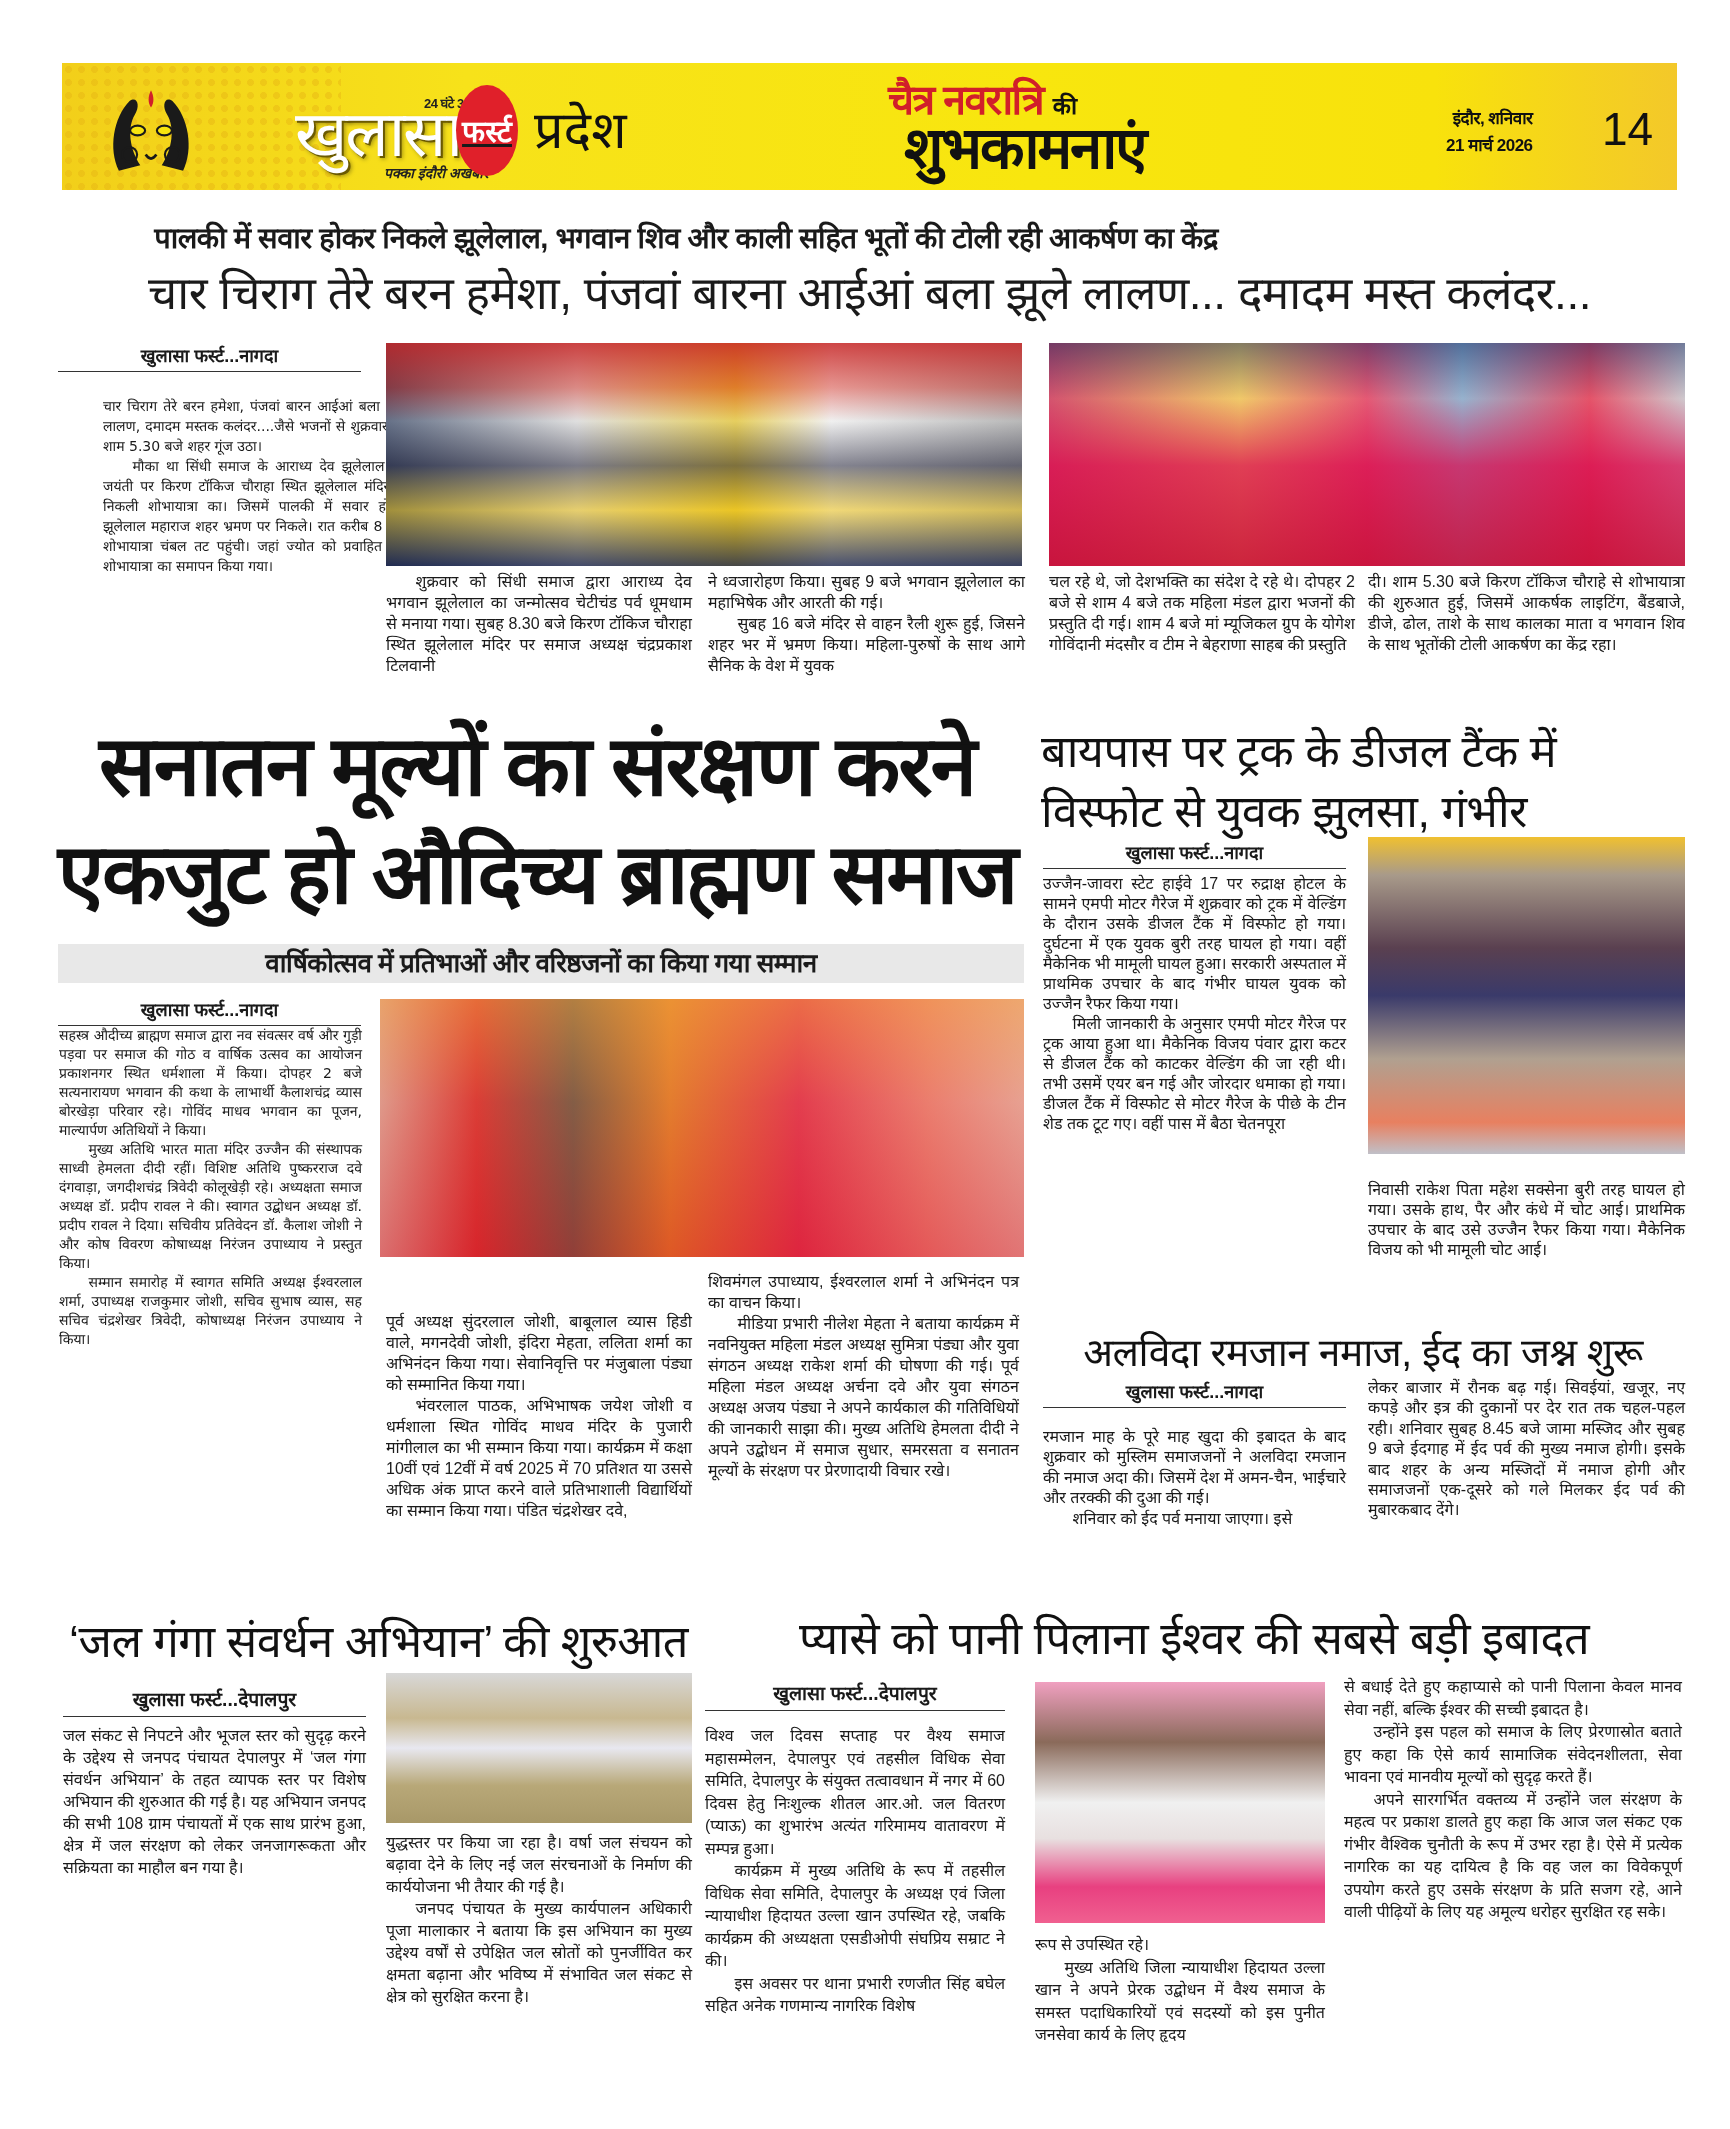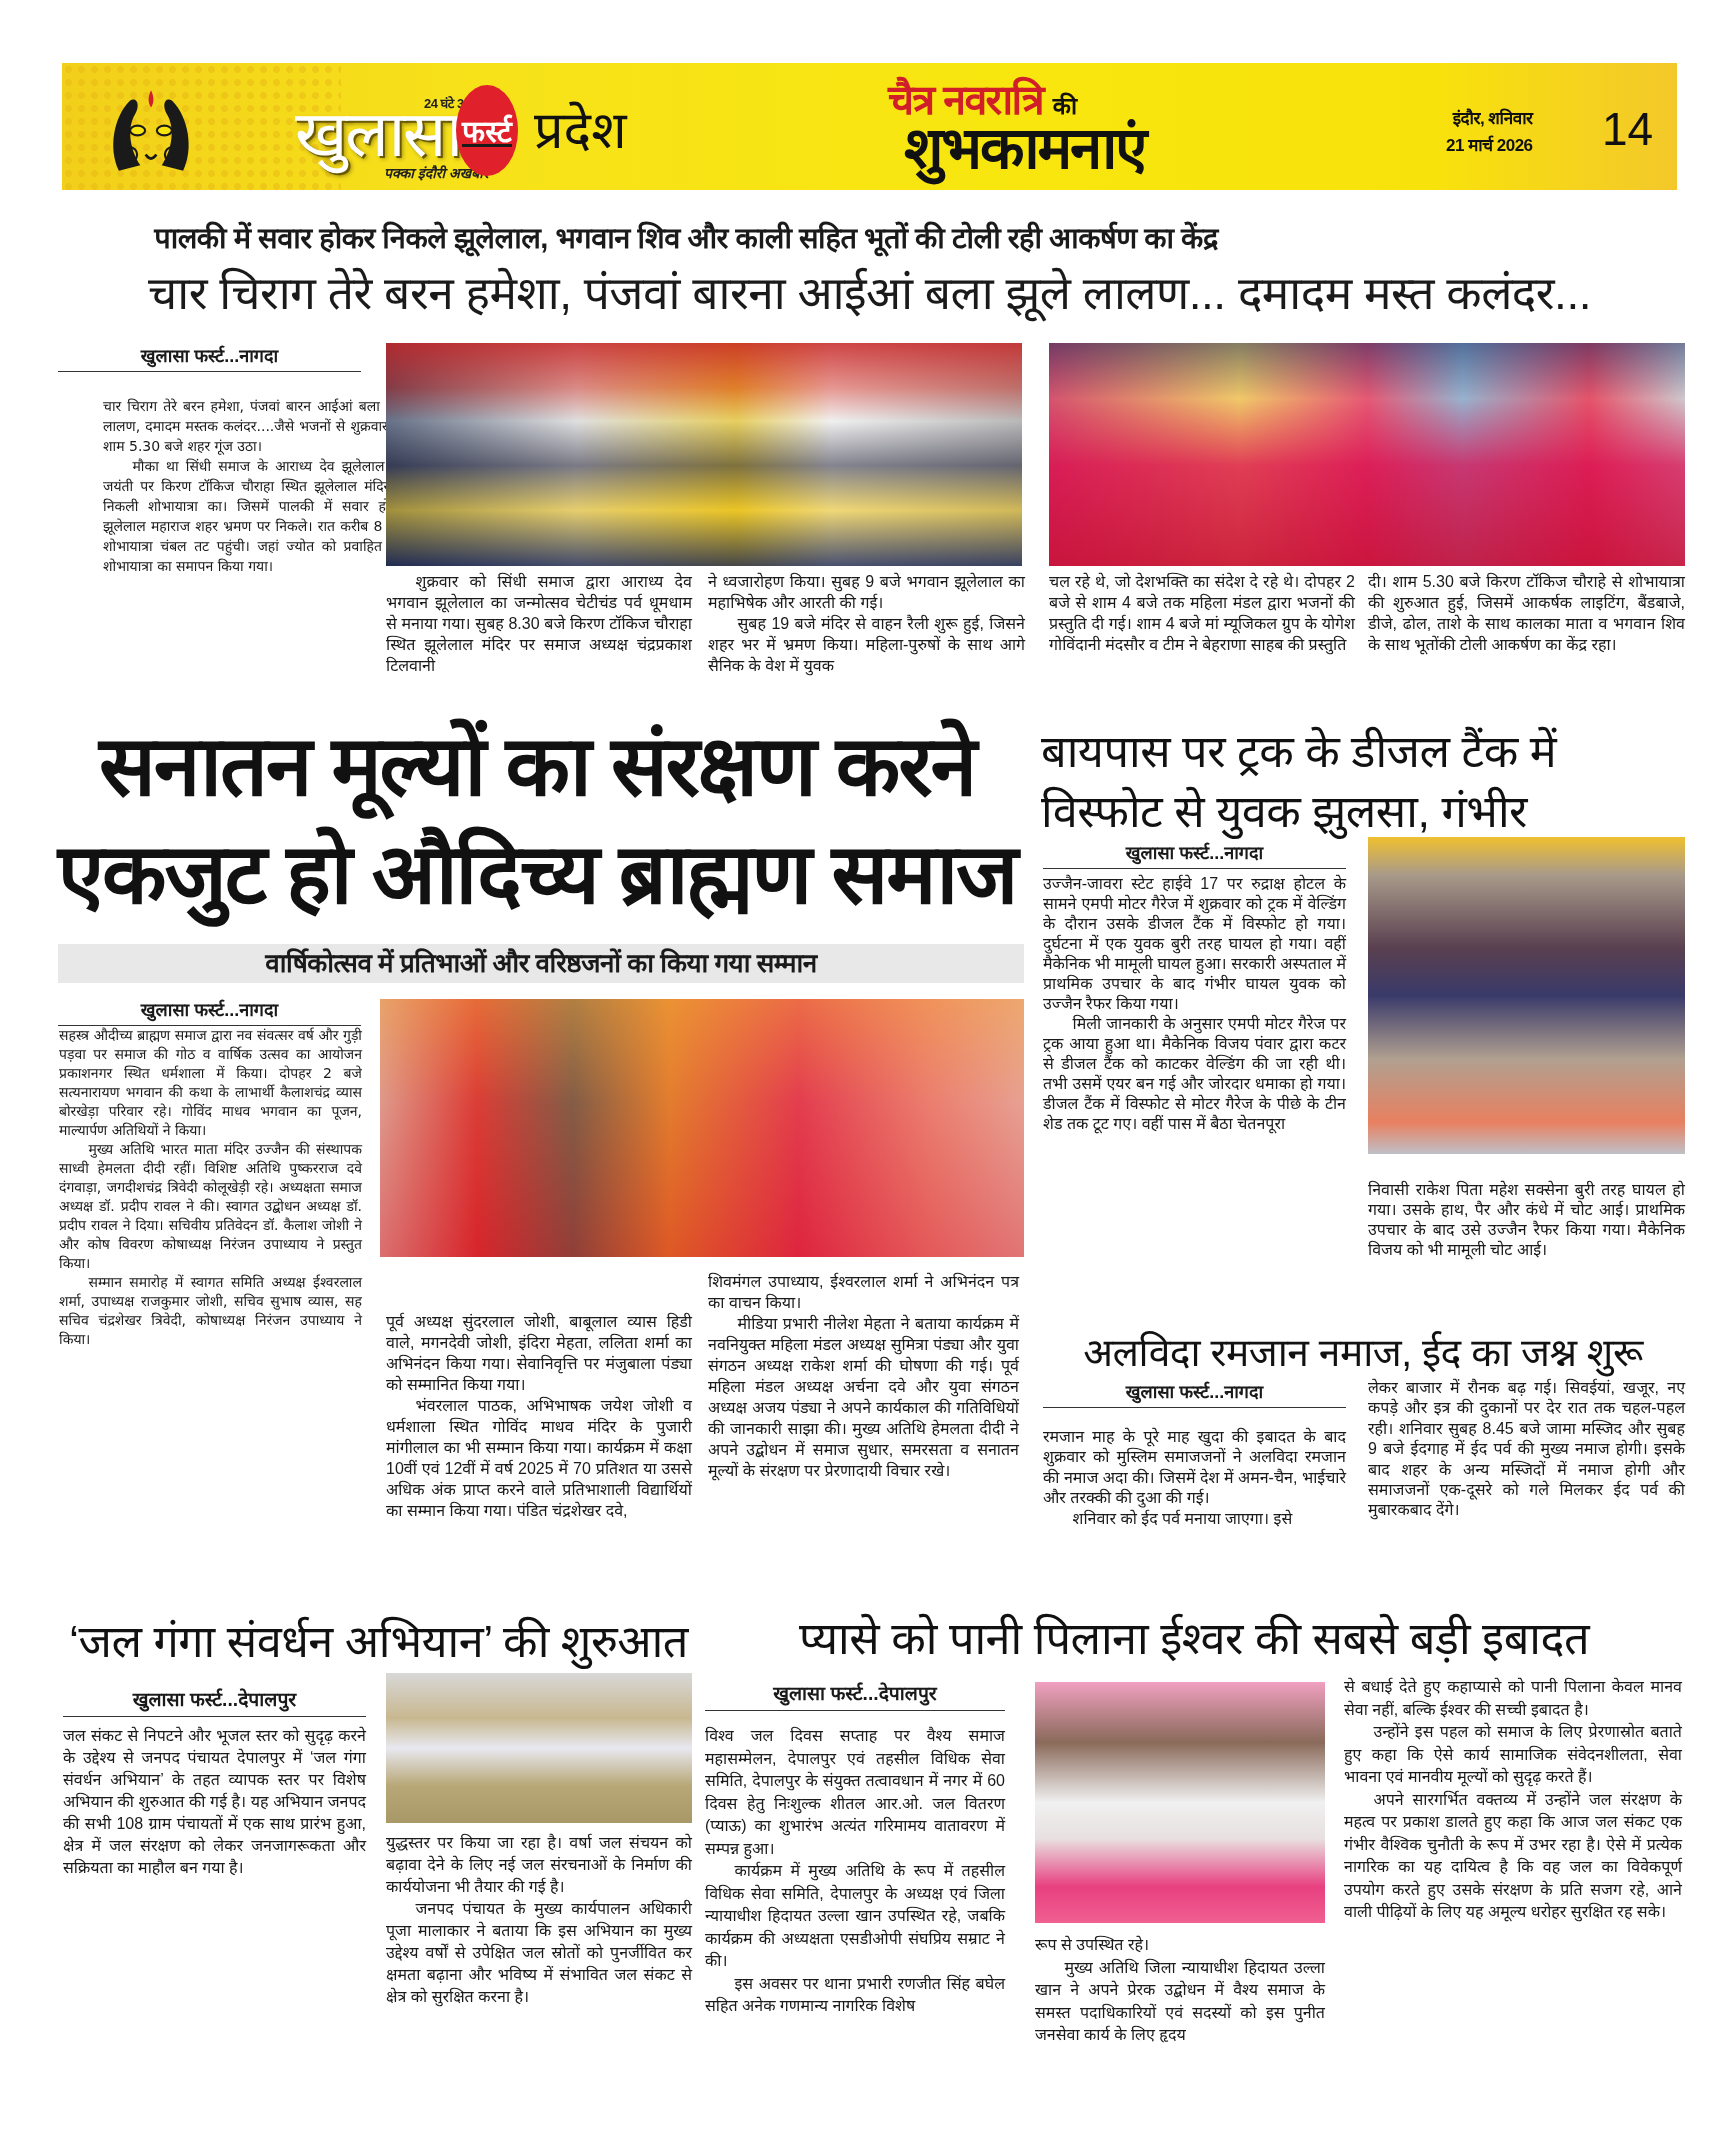--- a/index.html
+++ b/index.html
@@ -118,21 +118,21 @@
 </div>
 
 <div class="abs photo ph-rally" style="left:386px; top:343px; width:636px; height:223px;"></div>
 <div class="abs photo ph-women" style="left:1049px; top:343px; width:636px; height:223px;"></div>
 
 <div class="abs col cond" style="left:386px; top:571px; width:306px;">
   <p style="text-indent:29.5px">शुक्रवार को सिंधी समाज द्वारा आराध्य देव भगवान झूलेलाल का जन्मोत्सव चेटीचंड पर्व धूमधाम से मनाया गया। सुबह 8.30 बजे किरण टॉकिज चौराहा स्थित झूलेलाल मंदिर पर समाज अध्यक्ष चंद्रप्रकाश टिलवानी</p>
 </div>
 <div class="abs col cond" style="left:708px; top:571px; width:317px;">
   <p>ने ध्वजारोहण किया। सुबह 9 बजे भगवान झूलेलाल का महाभिषेक और आरती की गई।</p>
-  <p>सुबह 19 बजे मंदिर से वाहन रैली शुरू हुई, जिसने शहर भर में भ्रमण किया। महिला-पुरुषों के साथ आगे सैनिक के वेश में युवक</p>
+  <p>सुबह 16 बजे मंदिर से वाहन रैली शुरू हुई, जिसने शहर भर में भ्रमण किया। महिला-पुरुषों के साथ आगे सैनिक के वेश में युवक</p>
 </div>
 <div class="abs col cond" style="left:1049px; top:571px; width:306px;">
   <p>चल रहे थे, जो देशभक्ति का संदेश दे रहे थे। दोपहर 2 बजे से शाम 4 बजे तक महिला मंडल द्वारा भजनों की प्रस्तुति दी गई। शाम 4 बजे मां म्यूजिकल ग्रुप के योगेश गोविंदानी मंदसौर व टीम ने बेहराणा साहब की प्रस्तुति</p>
 </div>
 <div class="abs col cond" style="left:1368px; top:571px; width:317px;">
   <p>दी। शाम 5.30 बजे किरण टॉकिज चौराहे से शोभायात्रा की शुरुआत हुई, जिसमें आकर्षक लाइटिंग, बैंडबाजे, डीजे, ढोल, ताशे के साथ कालका माता व भगवान शिव के साथ भूतोंकी टोली आकर्षण का केंद्र रहा।</p>
 </div>
 
 <div class="abs big-head" style="left:54px; top:713px; width:966px;">सनातन मूल्यों का संरक्षण करने</div>
 <div class="abs big-head" style="left:54px; top:821px; width:966px;">एकजुट हो औदिच्य ब्राह्मण समाज</div>

